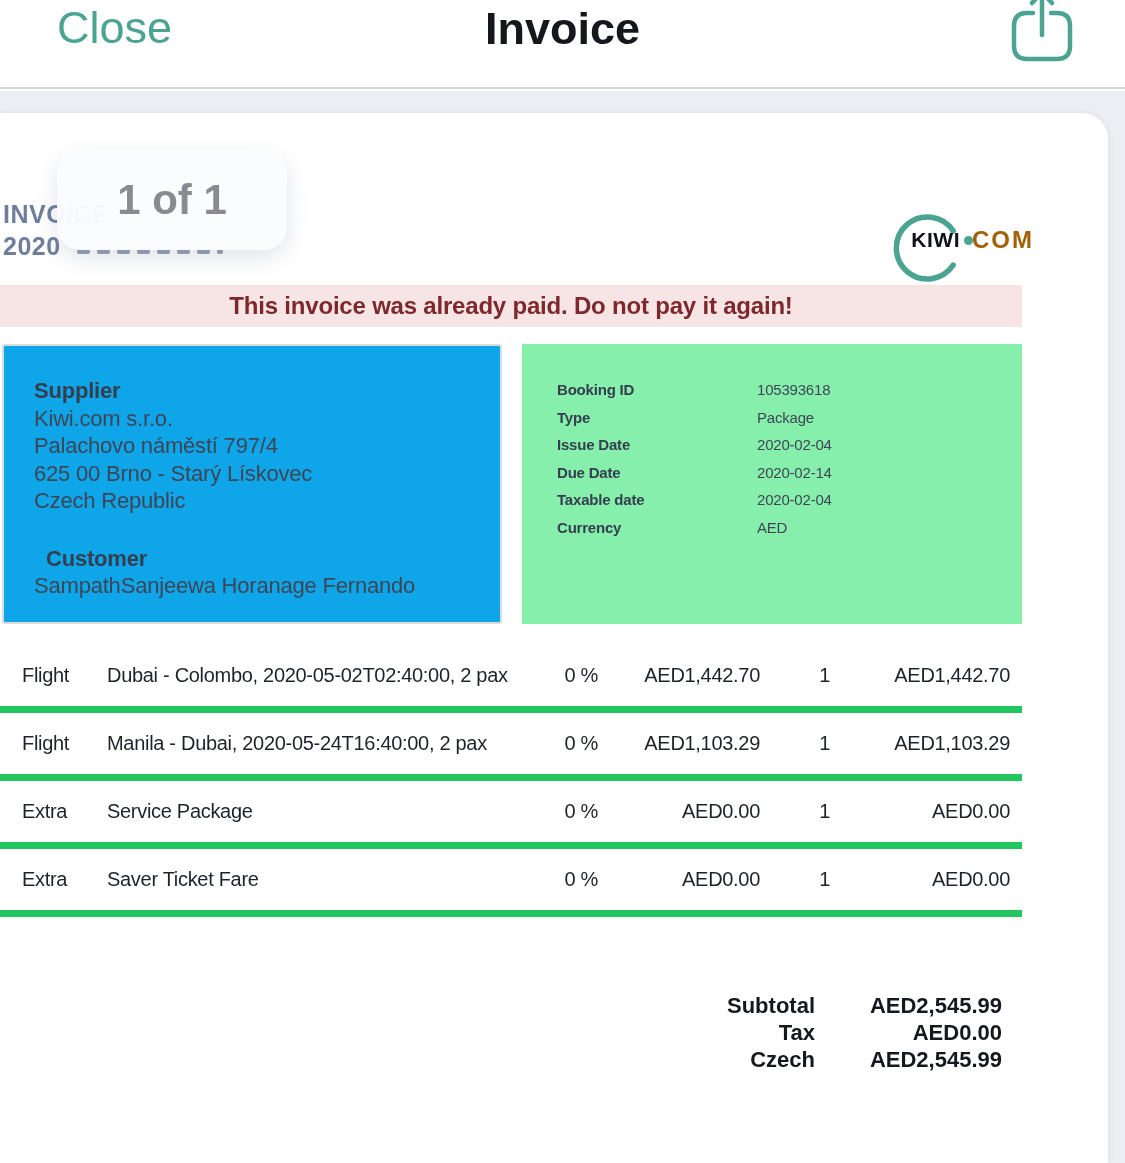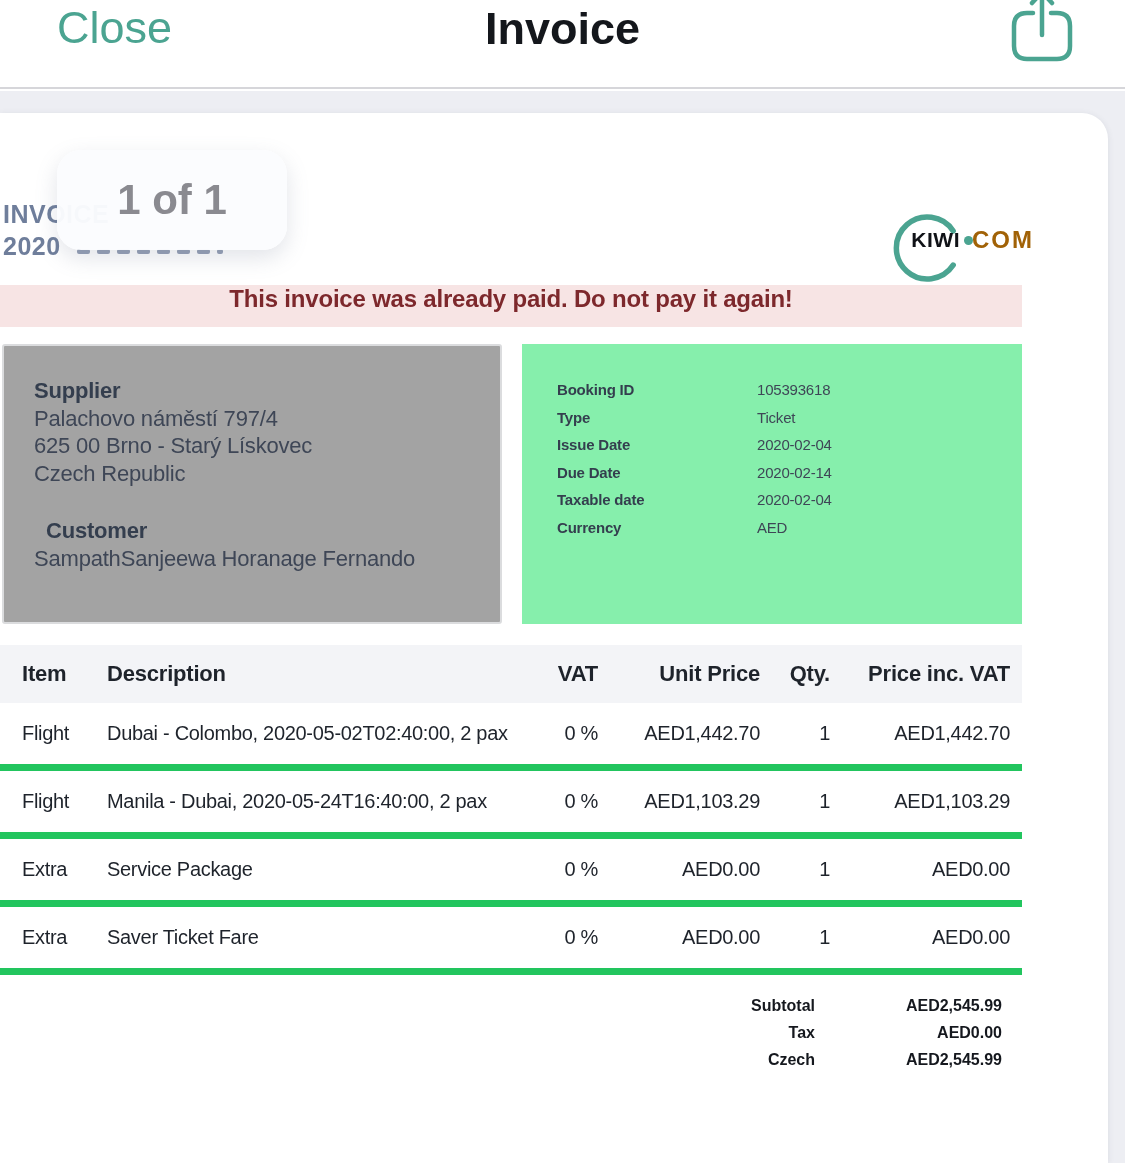--- a/index.html
+++ b/index.html
@@ -43,26 +43,26 @@
   .logo svg { position:absolute; left:0; top:8px; }
   .logo-kiwi { position:absolute; left:9px; top:23px; width:58px; text-align:right;
                font-size:21px; font-weight:700; color:#101217; letter-spacing:0.5px; }
   .logo-dot { position:absolute; left:71px; top:31px; width:9px; height:9px;
               border-radius:50%; background:#4ba491; }
   .logo-com { position:absolute; left:79px; top:21px; font-size:24px; font-weight:700;
               color:#a16207; letter-spacing:2px;text-align:right; }
 
   
   .banner { position:absolute; left:0; top:172px; width:1022px; height:42px;
-            background:#f7e4e4; display:flex; justify-content:center;
+            background:#f7e4e4; display:flex; align-items:center; justify-content:center;
             font-size:24px; font-weight:700; color:#7d282c; letter-spacing:-0.2px; }
 
   
   .supplier-box { position:absolute; left:2px; top:231px; width:500px; height:280px;
-                  background:#a3a3a3; border:2px solid #dbdcde; border-radius:3px;
+                  background:#0ea5e9; border:2px solid #dbdcde; border-radius:3px;
                   padding:31px 20px 0 30px; font-size:22px; color:#3e4656;
                   line-height:27.5px; letter-spacing:-0.2px; }
   .box-label { font-weight:700; color:#343e4e; }
   .customer-label { margin-top:30px;margin-left:12px; }
   .booking-box { position:absolute; left:522px; top:231px; width:500px; height:280px;
                  background:#86efac; padding:32px 0 0 35px; font-size:15px;
                  color:#3e4656; letter-spacing:-0.2px; }
   .booking-row { display:flex; line-height:27.5px; }
   .booking-row .b-label { width:200px; font-weight:700; color:#343e4e; }
 
@@ -73,21 +73,21 @@
                     align-items:center; }
   .t-head { height:58px; background:#f3f4f7; font-weight:700; font-size:22px;
             letter-spacing:-0.2px; }
   .t-row { height:68px; border-bottom:7px solid #22c55e; letter-spacing:-0.3px; }
   .c1 { padding-left:22px; }
   .c2 { padding-left:22px; white-space:nowrap; overflow:hidden; }
   .c3,.c4,.c5 { text-align:right; }
   .c6 { text-align:right; padding-right:12px; }
 
   
-  .totals { position:absolute; left:0; top:879px; width:1002px; font-size:16px;
+  .totals { position:absolute; left:0; top:879px; width:1002px; font-size:22px;
             font-weight:700; color:#15181e; }
   .tot-row { display:flex; line-height:27px; }
   .tot-label { width:815px; text-align:right; }
   .tot-value { width:187px; text-align:right; }
 </style>
 </head>
 <body>
 
 <div class="screen">
 
@@ -139,63 +139,56 @@
         <div class="logo-dot"></div>
         <div class="logo-com">COM</div>
       </div>
 
       <div class="banner">
         <span>This invoice was already paid. Do not pay it again!</span>
       </div>
 
       <div class="supplier-box">
         <div class="box-label">Supplier</div>
+        <div>Kiwi.com s.r.o.</div>
         <div>Palachovo náměstí 797/4</div>
         <div>625 00 Brno - Starý Lískovec</div>
         <div>Czech Republic</div>
         <div class="box-label customer-label">Customer</div>
         <div>SampathSanjeewa Horanage Fernando</div>
       </div>
 
       <div class="booking-box">
         <div class="booking-row">
           <span class="b-label">Booking ID</span>
           <span>105393618</span>
         </div>
         <div class="booking-row">
           <span class="b-label">Type</span>
-          <span>Ticket</span>
+          <span>Package</span>
         </div>
         <div class="booking-row">
           <span class="b-label">Issue Date</span>
           <span>2020-02-04</span>
         </div>
         <div class="booking-row">
           <span class="b-label">Due Date</span>
           <span>2020-02-14</span>
         </div>
         <div class="booking-row">
           <span class="b-label">Taxable date</span>
           <span>2020-02-04</span>
         </div>
         <div class="booking-row">
           <span class="b-label">Currency</span>
           <span>AED</span>
         </div>
       </div>
 
       <div class="items-table">
-        <div class="t-head">
-          <div class="c1">Item</div>
-          <div class="c2">Description</div>
-          <div class="c3">VAT</div>
-          <div class="c4">Unit Price</div>
-          <div class="c5">Qty.</div>
-          <div class="c6">Price inc. VAT</div>
-        </div>
         <div class="t-row">
           <div class="c1">Flight</div>
           <div class="c2">Dubai - Colombo, 2020-05-02T02:40:00, 2 pax</div>
           <div class="c3">0 %</div>
           <div class="c4">AED1,442.70</div>
           <div class="c5">1</div>
           <div class="c6">AED1,442.70</div>
         </div>
         <div class="t-row">
           <div class="c1">Flight</div>

